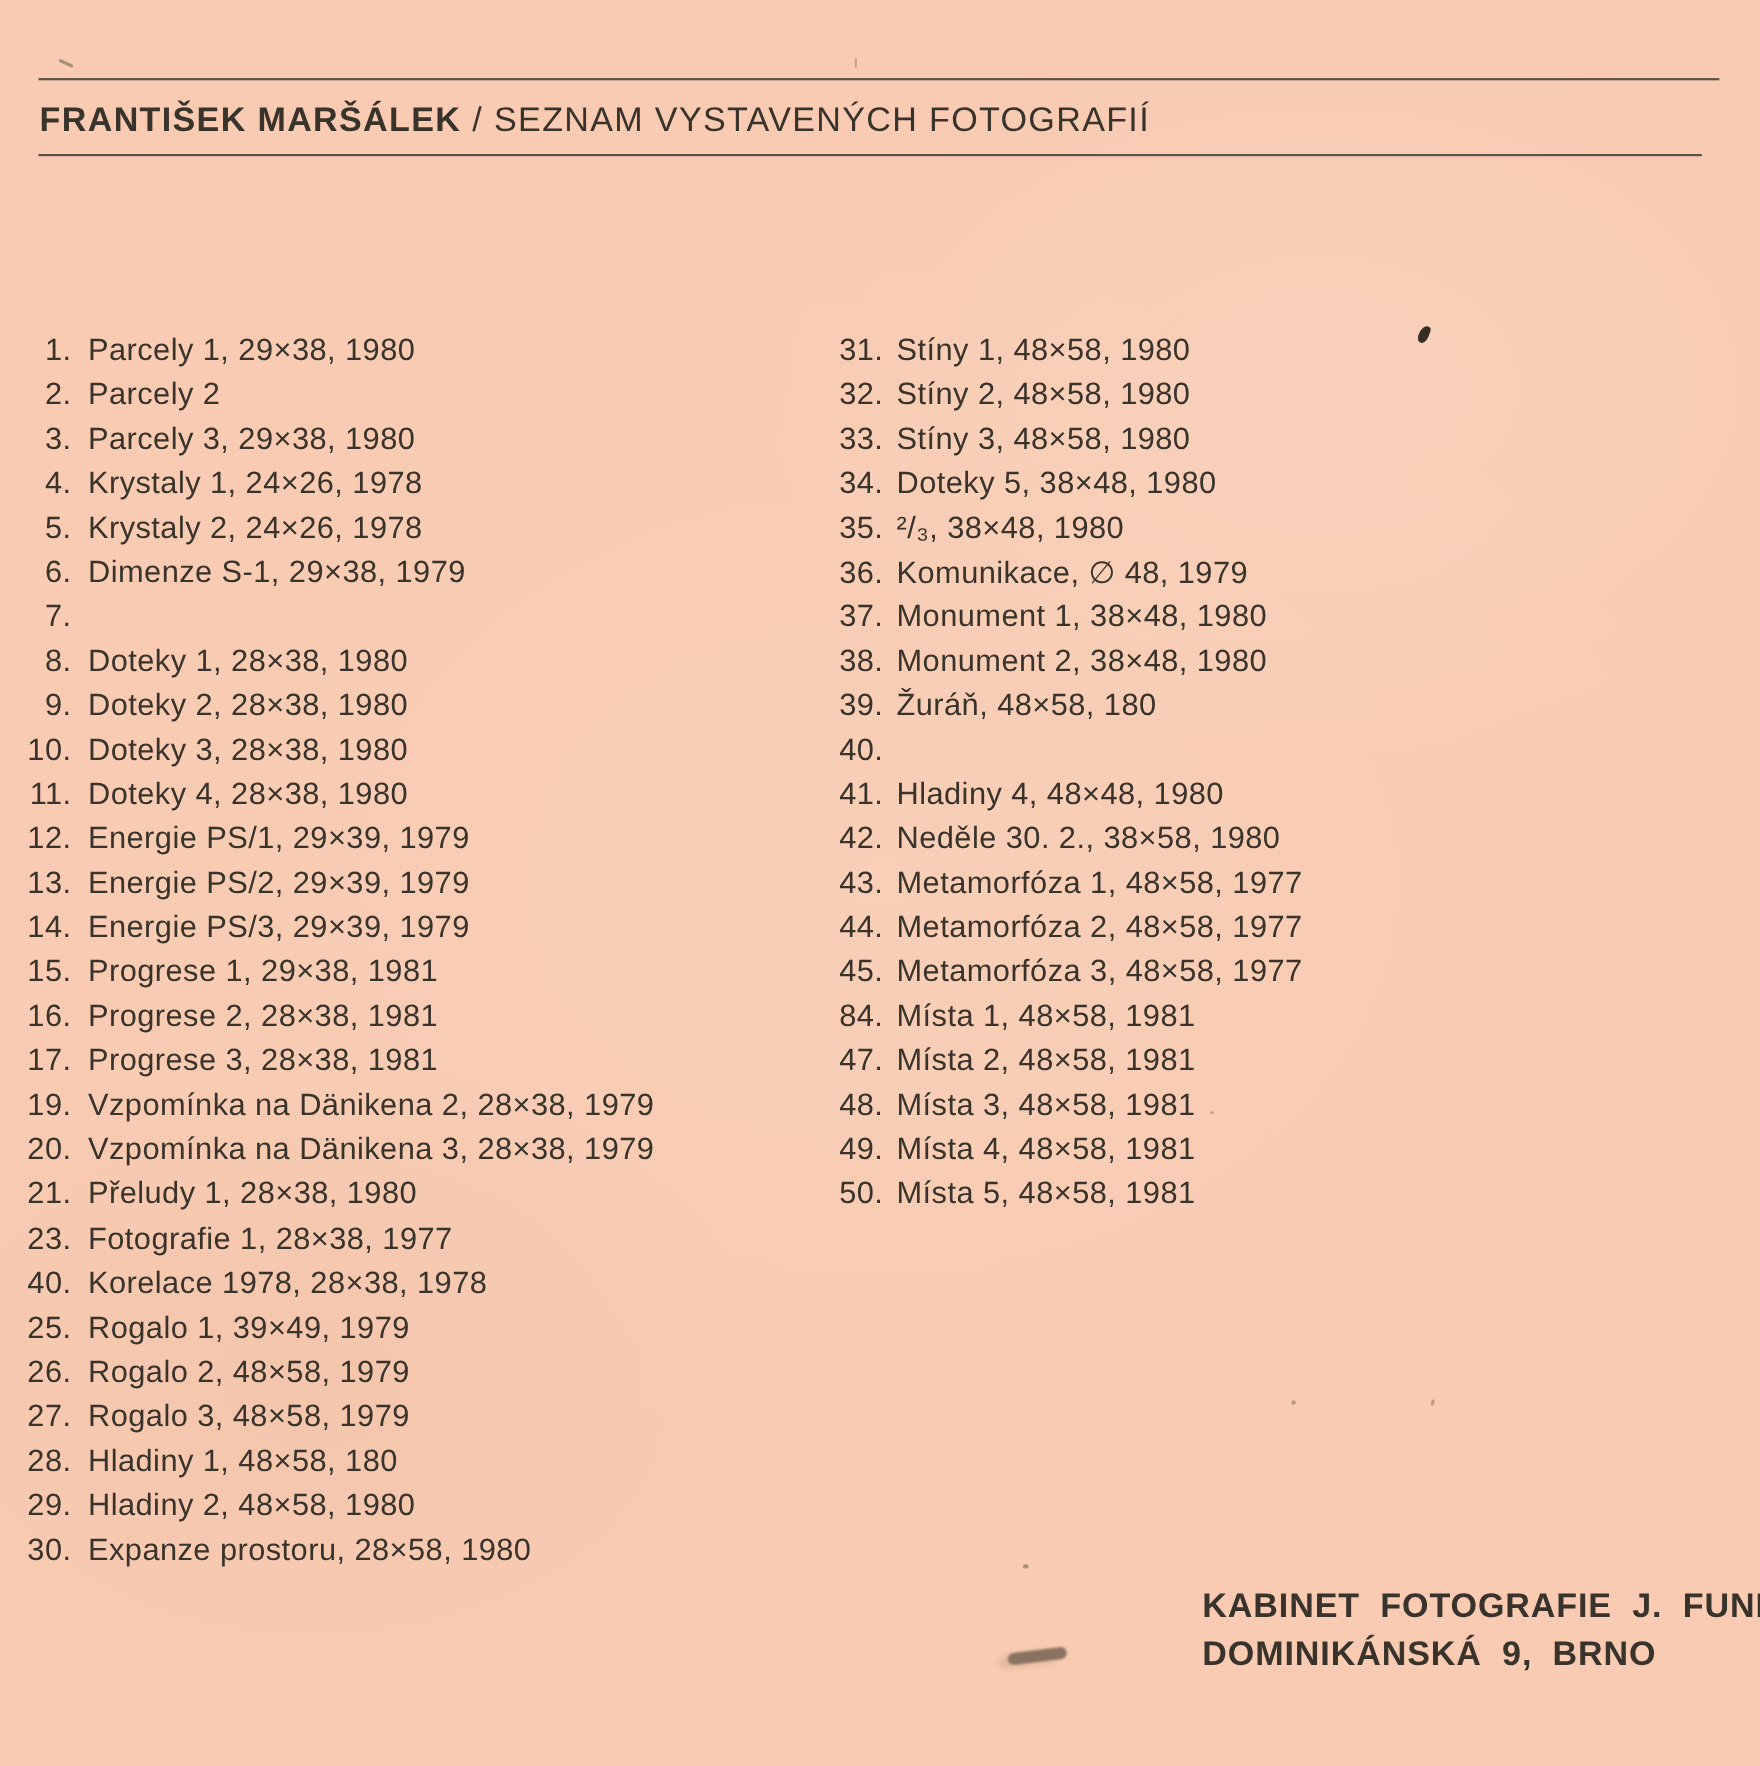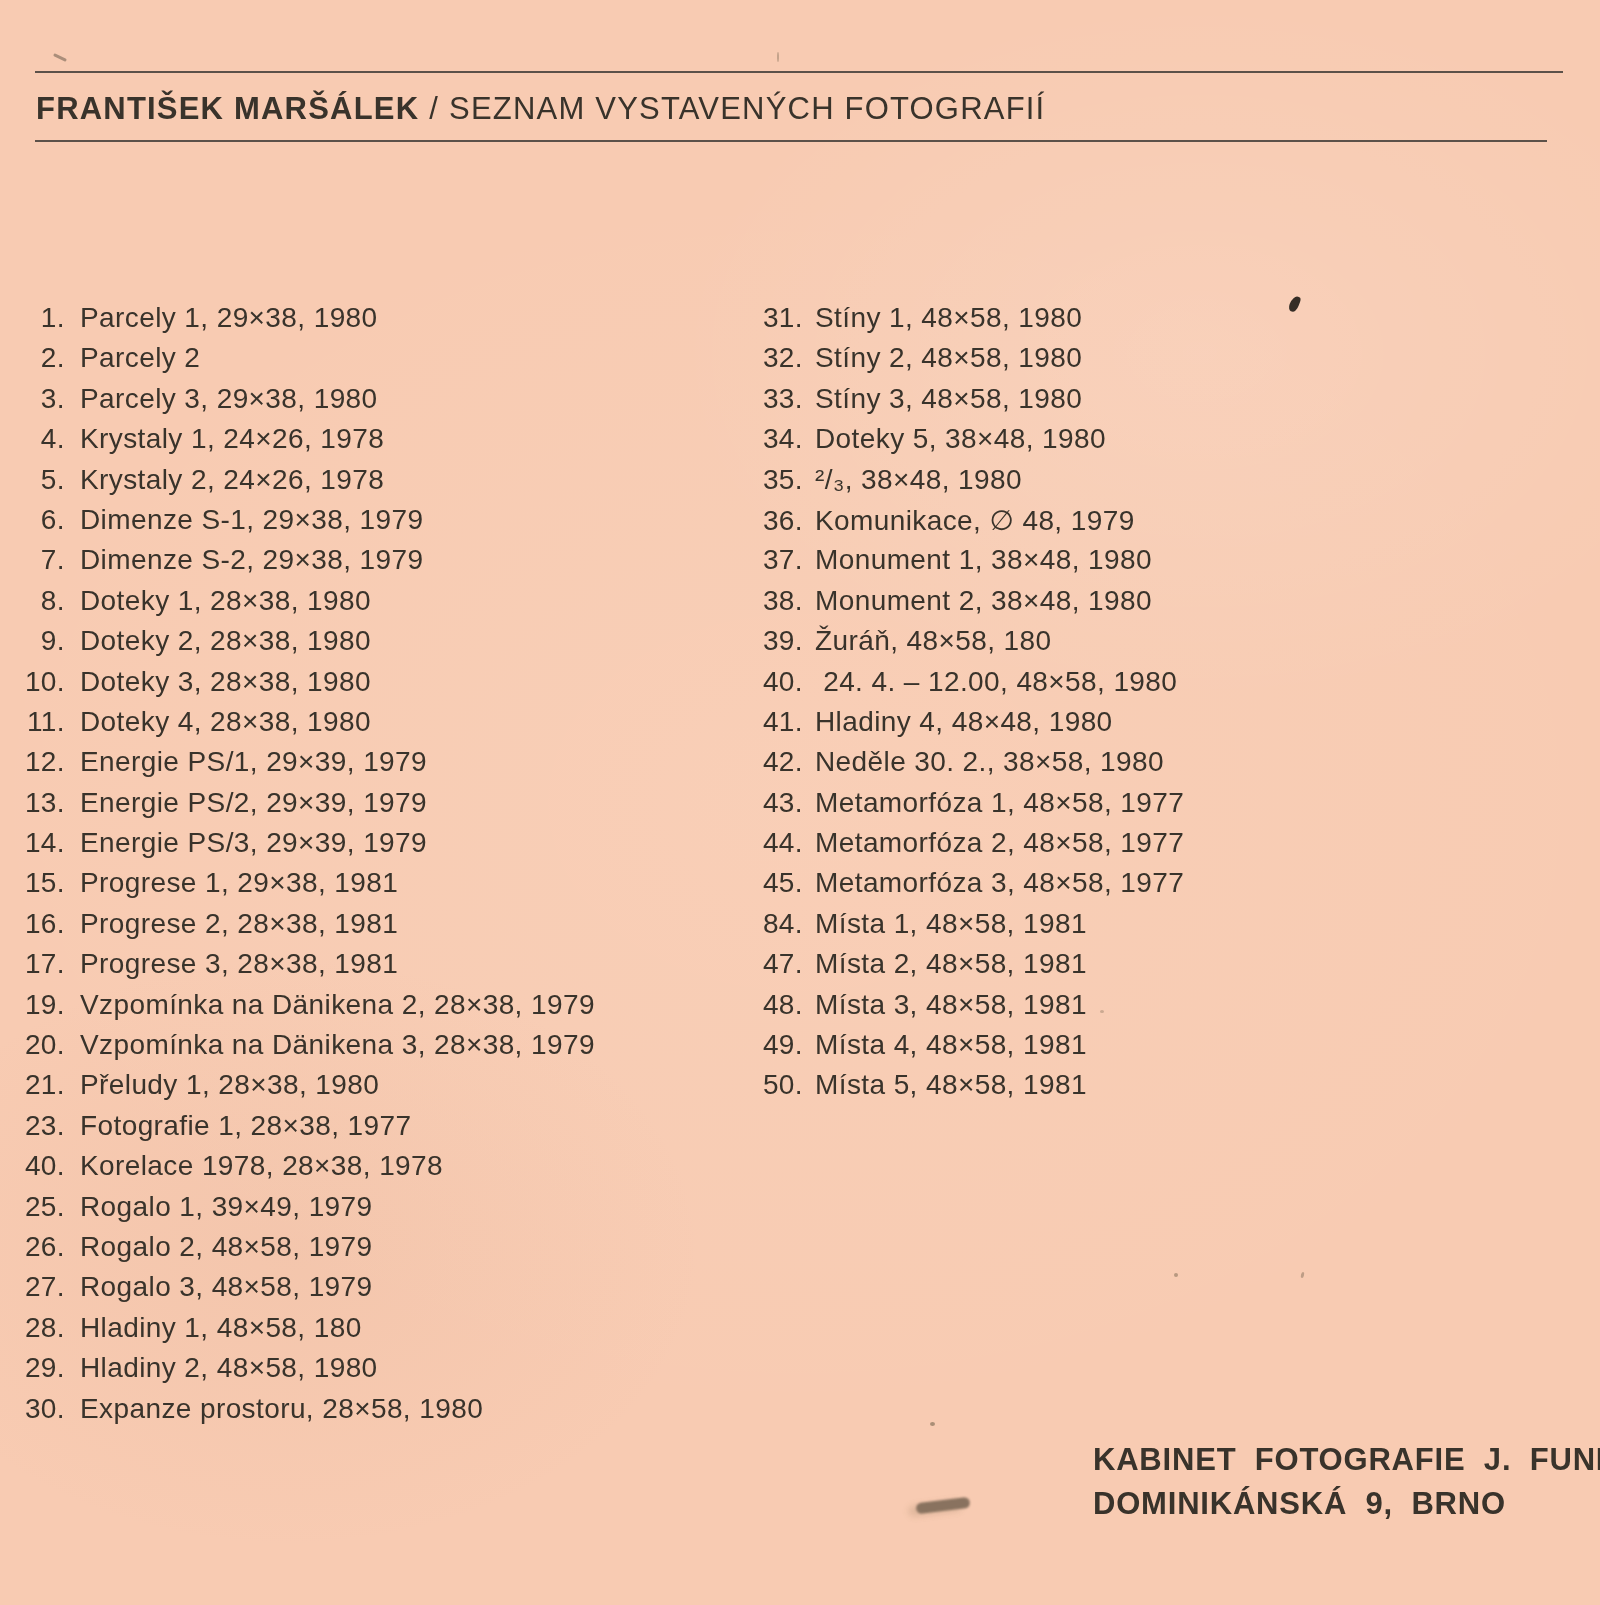--- a/index.html
+++ b/index.html
@@ -149,21 +149,20 @@
       <li class="item">
         <span class="num">5.</span>
         <span class="txt">Krystaly 2, 24×26, 1978</span>
       </li>
       <li class="item">
         <span class="num">6.</span>
         <span class="txt">Dimenze S-1, 29×38, 1979</span>
       </li>
       <li class="item">
         <span class="num">7.</span>
-        <span class="txt">Dimenze S-2, 29×38, 1979</span>
       </li>
       <li class="item">
         <span class="num">8.</span>
         <span class="txt">Doteky 1, 28×38, 1980</span>
       </li>
       <li class="item">
         <span class="num">9.</span>
         <span class="txt">Doteky 2, 28×38, 1980</span>
       </li>
       <li class="item">
@@ -275,21 +274,20 @@
       <li class="item">
         <span class="num">38.</span>
         <span class="txt">Monument 2, 38×48, 1980</span>
       </li>
       <li class="item">
         <span class="num">39.</span>
         <span class="txt">Žuráň, 48×58, 180</span>
       </li>
       <li class="item">
         <span class="num">40.</span>
-        <span class="txt"> 24. 4. – 12.00, 48×58, 1980</span>
       </li>
       <li class="item">
         <span class="num">41.</span>
         <span class="txt">Hladiny 4, 48×48, 1980</span>
       </li>
       <li class="item">
         <span class="num">42.</span>
         <span class="txt">Neděle 30. 2., 38×58, 1980</span>
       </li>
       <li class="item">

